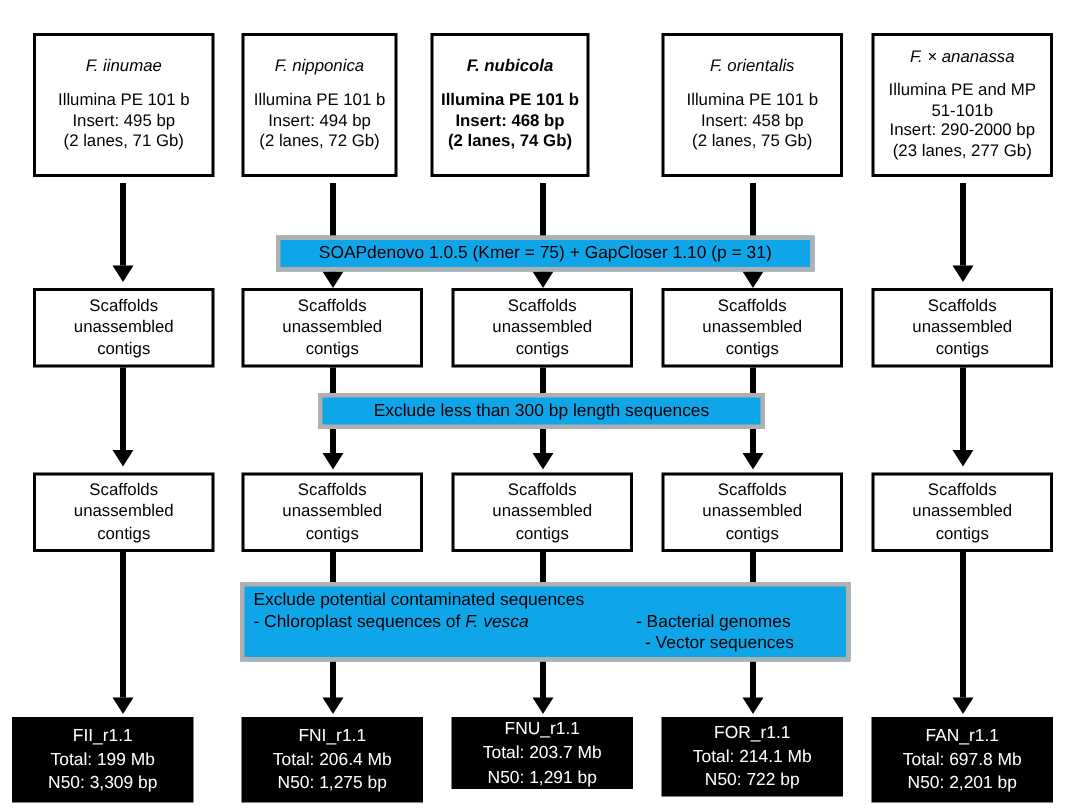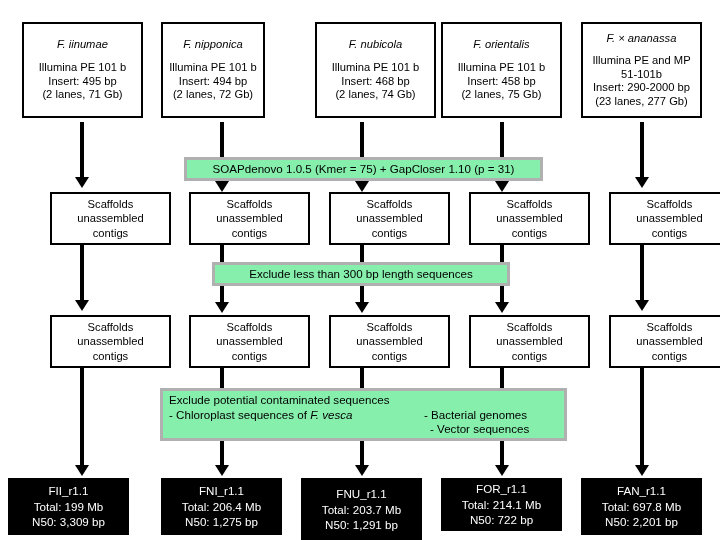--- a/index.html
+++ b/index.html
@@ -25,36 +25,35 @@
     font-size:11.2px;
     line-height:13.6px;
     color:#000000;
   }
   .node .sp{font-style:italic;margin-bottom:9px;}
   .node .ln{white-space:nowrap;}
 
   .scaffold{
     font-size:11.2px;
     line-height:14.5px;
-    margin-left:28px;
   }
 
   .result{
     background:#000000;
     border:none;
     color:#ffffff;
     font-size:11.6px;
     line-height:15.5px;
   }
 
   
   .proc{
     position:absolute;
     box-sizing:border-box;
-    background:#86efac;
+    background:#0ea5e9;
     border:3px solid #b0b0b0;
     color:#000000;
     font-size:11.6px;
     line-height:14px;
     display:flex;
     align-items:center;
     justify-content:center;
     text-align:center;
     z-index:5;
   }
@@ -97,21 +96,21 @@
     <span class="ln">(2 lanes, 71 Gb)</span>
   </div>
 
   <div class="node species" style="left:161px;top:22px;width:104px;height:96px;">
     <span class="sp">F. nipponica</span>
     <span class="ln">Illumina PE 101 b</span>
     <span class="ln">Insert: 494 bp</span>
     <span class="ln">(2 lanes, 72 Gb)</span>
   </div>
 
-  <div class="node species" style="left:315px;top:22px;width:121px;height:96px;">
+  <div class="node species" style="left:287px;top:22px;width:106px;height:96px;font-weight:bold;">
     <span class="sp">F. nubicola</span>
     <span class="ln">Illumina PE 101 b</span>
     <span class="ln">Insert: 468 bp</span>
     <span class="ln">(2 lanes, 74 Gb)</span>
   </div>
 
   <div class="node species" style="left:441px;top:22px;width:121px;height:96px;">
     <span class="sp">F. orientalis</span>
     <span class="ln">Illumina PE 101 b</span>
     <span class="ln">Insert: 458 bp</span>
@@ -283,21 +282,21 @@
   <div class="node result" style="left:8px;top:478px;width:121px;height:57px;">
     <span>FII_r1.1</span>
     <span>Total: 199 Mb</span>
     <span>N50: 3,309 bp</span>
   </div>
   <div class="node result" style="left:161px;top:478px;width:121px;height:57px;">
     <span>FNI_r1.1</span>
     <span>Total: 206.4 Mb</span>
     <span>N50: 1,275 bp</span>
   </div>
-  <div class="node result" style="left:301px;top:478px;width:121px;height:63px;">
+  <div class="node result" style="left:301px;top:478px;width:121px;height:48px;justify-content:space-between;">
     <span>FNU_r1.1</span>
     <span>Total: 203.7 Mb</span>
     <span>N50: 1,291 bp</span>
   </div>
   <div class="node result" style="left:441px;top:478px;width:121px;height:53px;">
     <span>FOR_r1.1</span>
     <span>Total: 214.1 Mb</span>
     <span>N50: 722 bp</span>
   </div>
   <div class="node result" style="left:581px;top:478px;width:121px;height:57px;">

